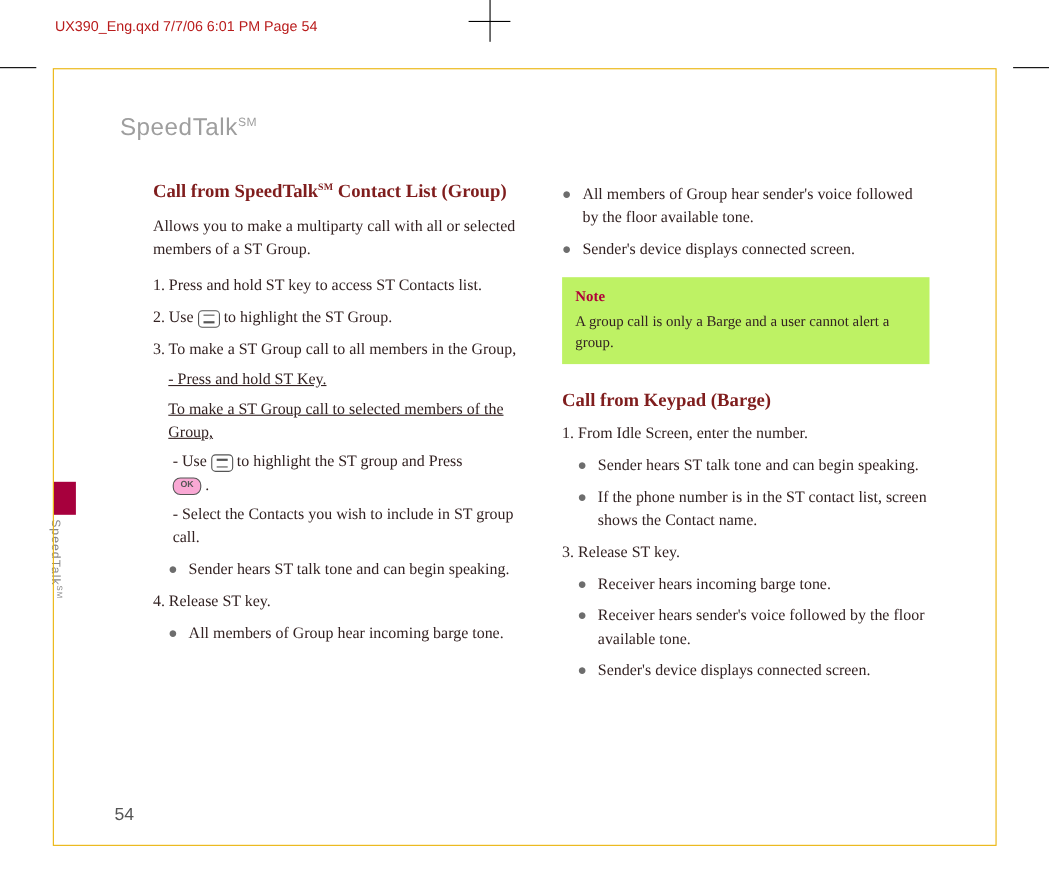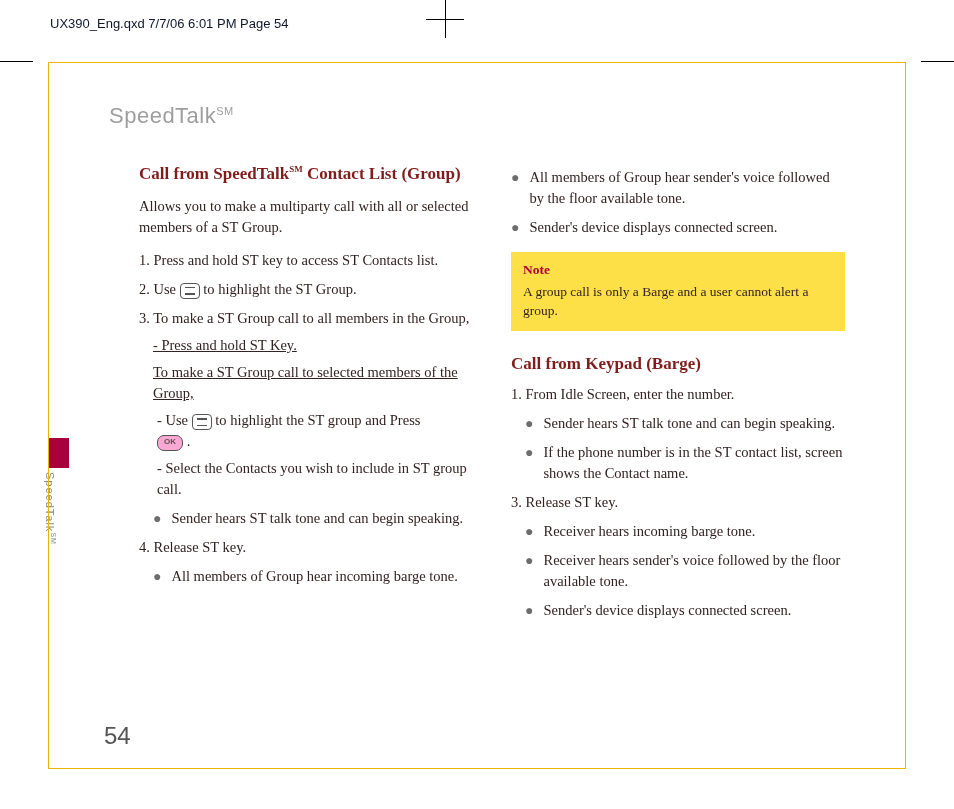--- a/index.html
+++ b/index.html
@@ -12,21 +12,21 @@
     height: 809px;
     position: relative;
     overflow: hidden;
   }
   .printmark {
     position: absolute;
     top: 16px;
     left: 50px;
     font-family: Arial, sans-serif;
     font-size: 13px;
-    color: #0f172a;
+    color: #b91c1c;
   }
   .reg-top-v { position:absolute; left:445px; top:0; width:1px; height:38px; background:#000; }
   .reg-top-h { position:absolute; left:426px; top:19px; width:38px; height:1px; background:#000; }
   .hair-left  { position:absolute; left:0; top:61px; width:33px; height:1px; background:#000; }
   .hair-right { position:absolute; right:0; top:61px; width:33px; height:1px; background:#000; }
   .page {
     position: absolute;
     left: 48px; right: 48px; top: 62px; bottom: 40px;
     border: 1px solid #eab308;
     padding: 40px 60px 20px 60px;
@@ -54,21 +54,21 @@
     font-family: Arial, sans-serif;
     font-size: 11px;
     color: #888;
     letter-spacing: 1px;
   }
   .side-label sup { font-size: 7px; }
   .page-num {
     position: absolute;
     left: 55px; bottom: 18px;
     font-family: Arial, sans-serif;
-    font-size: 24px;
+    font-size: 16px;
     color: #555;
   }
   .cols {
     display: flex;
     gap: 38px;
     padding-left: 30px;
   }
   .col { flex: 1 1 0; font-size: 14.5px; line-height: 1.45; color: #322; }
   .h-red {
     color: #7f1d1d;
@@ -79,21 +79,21 @@
   }
   .h-red sup { font-size: 9px; font-weight: bold; }
   p.intro { margin: 12px 0 12px 0; }
   .step { margin: 8px 0; }
   .sub { margin: 6px 0 6px 14px; text-decoration: underline; }
   .sub2 { margin: 6px 0 6px 18px; }
   .bullet-row { display:flex; gap:10px; margin:8px 0 8px 14px; }
   .bullet-row .dot { color:#6d6d6d; font-size:14px; line-height:1; padding-top:4px; }
   .bullet-row .txt { flex:1; }
   .note-box {
-    background: #fde047;
+    background: #bef264;
     padding: 8px 12px 10px 12px;
     margin: 14px 0 22px 0;
     font-size: 13.5px;
   }
   .note-box .nt { color:#b00038; font-weight:bold; display:block; margin-bottom:2px; }
   .icon-nav, .icon-ok {
     display:inline-block; vertical-align:middle;
   }
   .icon-nav {
     width:18px; height:14px; border:1.5px solid #555; border-radius:4px;

